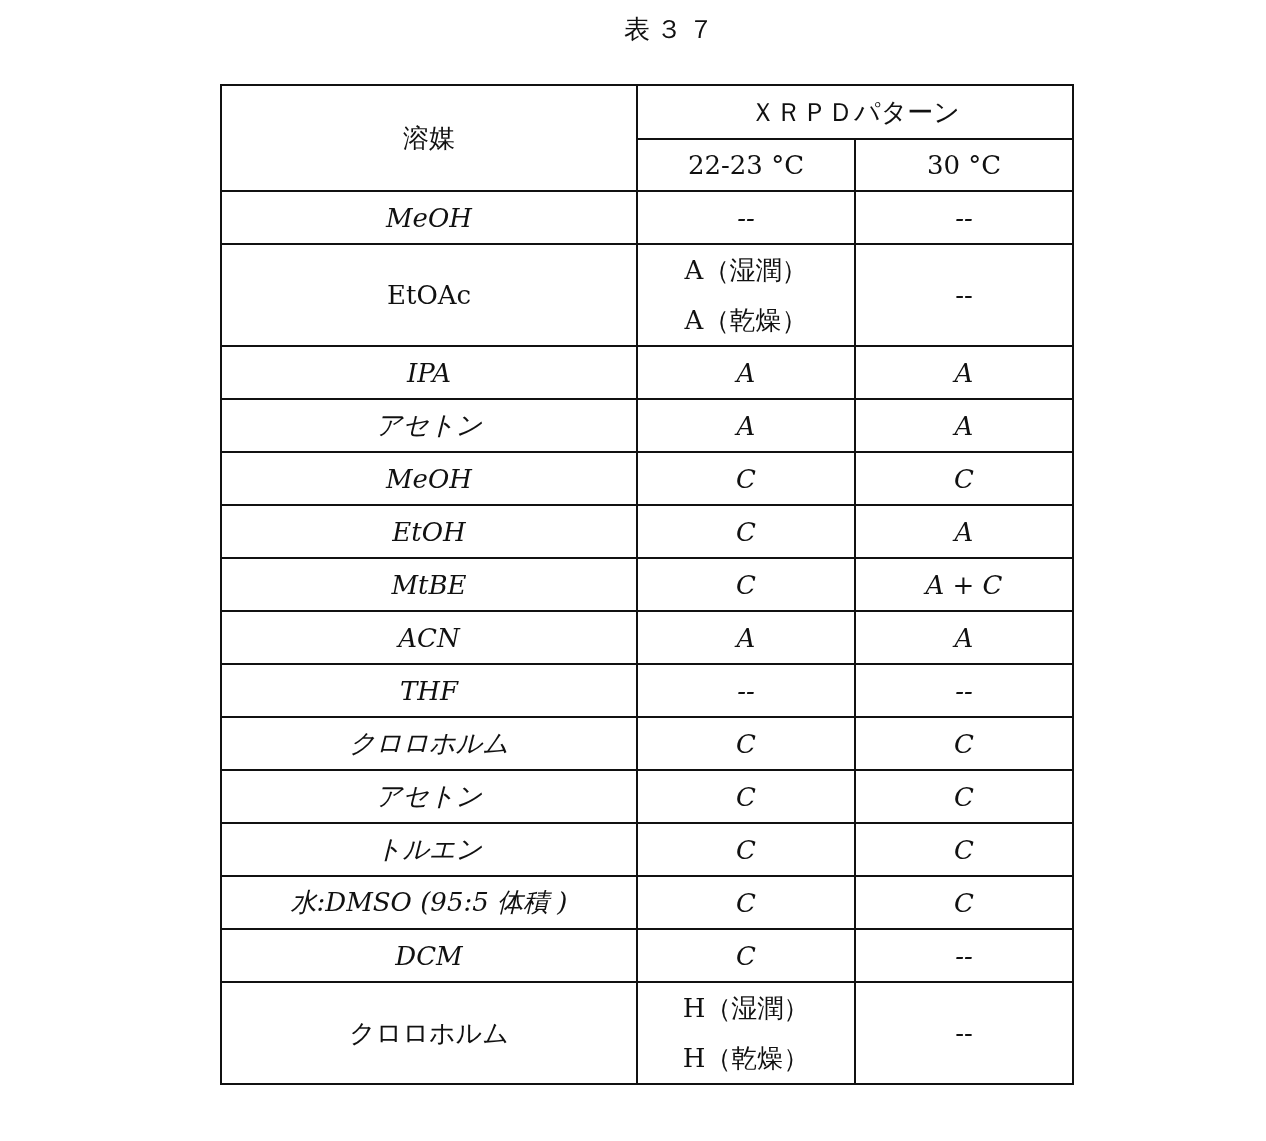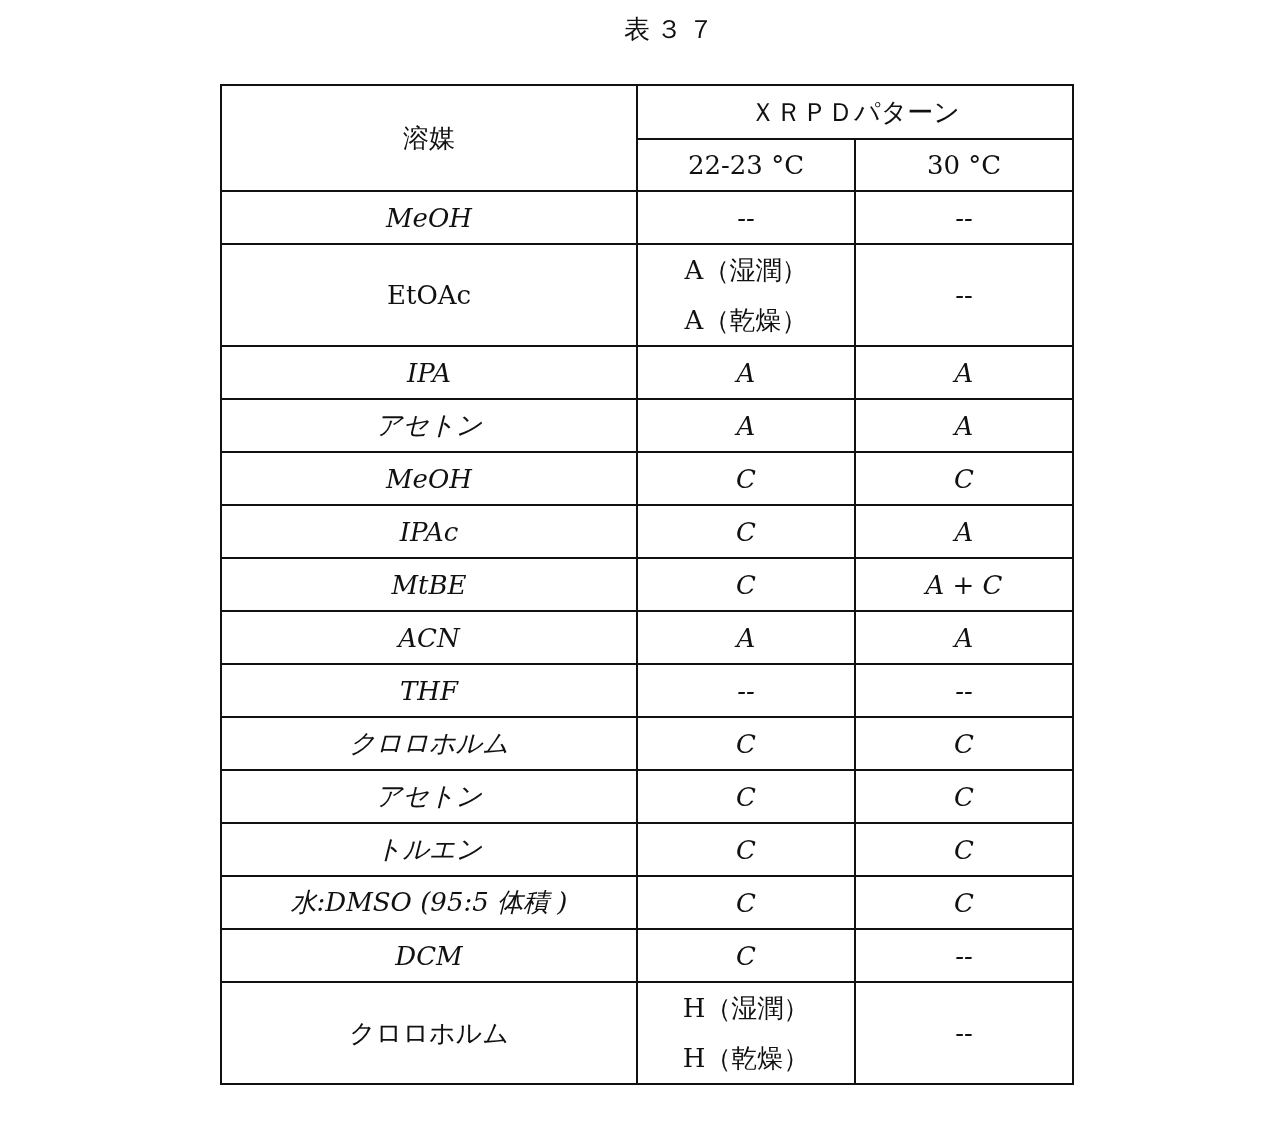--- a/index.html
+++ b/index.html
@@ -64,21 +64,21 @@
         <td>A</td>
       </tr>
       <tr class="r">
         <td>MeOH</td>
         <td>
           <span class="line">C</span>
         </td>
         <td>C</td>
       </tr>
       <tr class="r">
-        <td>IPAc</td>
+        <td>EtOH</td>
         <td>
           <span class="line">C</span>
         </td>
         <td>A</td>
       </tr>
       <tr class="r">
         <td>MtBE</td>
         <td>
           <span class="line">C</span>
         </td>

